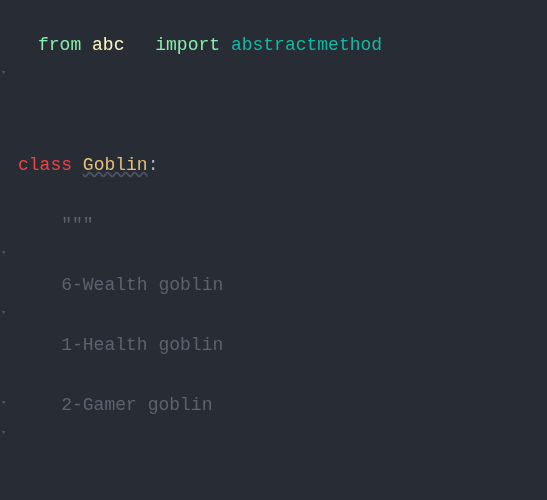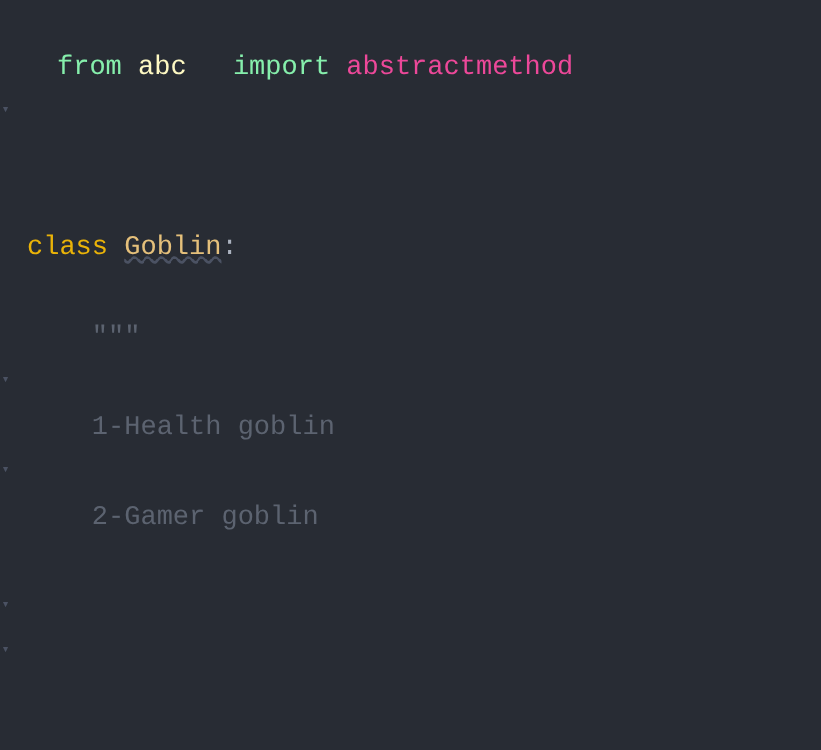--- a/index.html
+++ b/index.html
@@ -31,23 +31,23 @@
     font-size: 9px;
     line-height: 8px;
   }
   .code {
     padding-left: 18px;
     padding-top: 0px;
     white-space: pre;
   }
   .line { display: block; min-height: 30px; }
   .kw-from, .kw-import { color: #86efac; margin-left: 20px; }
-  .kw-class { color: #eab308; }
+  .kw-class { color: #ef4444; }
   .kw-abc { color: #fef9c3; text-align: right; }
-  .kw-abstractmethod-import { color: #ec4899; }
+  .kw-abstractmethod-import { color: #14b8a6; }
   .classname {
     color: #e5c07b;
     text-decoration: underline wavy #4b5263;
     text-decoration-skip-ink: none;
   }
   .docstring { color: #5c6370; }
   .colon { color: #abb2bf; }
 </style>
 </head>
 <body>
@@ -58,20 +58,21 @@
   <span class="fold-marker" style="top:309px">▾</span>
   <span class="fold-marker" style="top:399px">▾</span>
   <span class="fold-marker" style="top:429px">▾</span>
 </div>
 
 <div class="code">
 <span class="line"><span class="kw-from">from</span> <span class="kw-abc">abc</span> <span class="kw-import">import</span> <span class="kw-abstractmethod-import">abstractmethod</span></span>
 <span class="line"></span>
 <span class="line"><span class="kw-class">class</span> <span class="classname">Goblin</span><span class="colon">:</span></span>
 <span class="line">    <span class="docstring">"""</span></span>
+<span class="line">    <span class="docstring">6-Wealth goblin</span></span>
 <span class="line">    <span class="docstring">1-Health goblin</span></span>
 <span class="line">    <span class="docstring">2-Gamer goblin</span></span>
 
 
 
 
 
 
 
 

